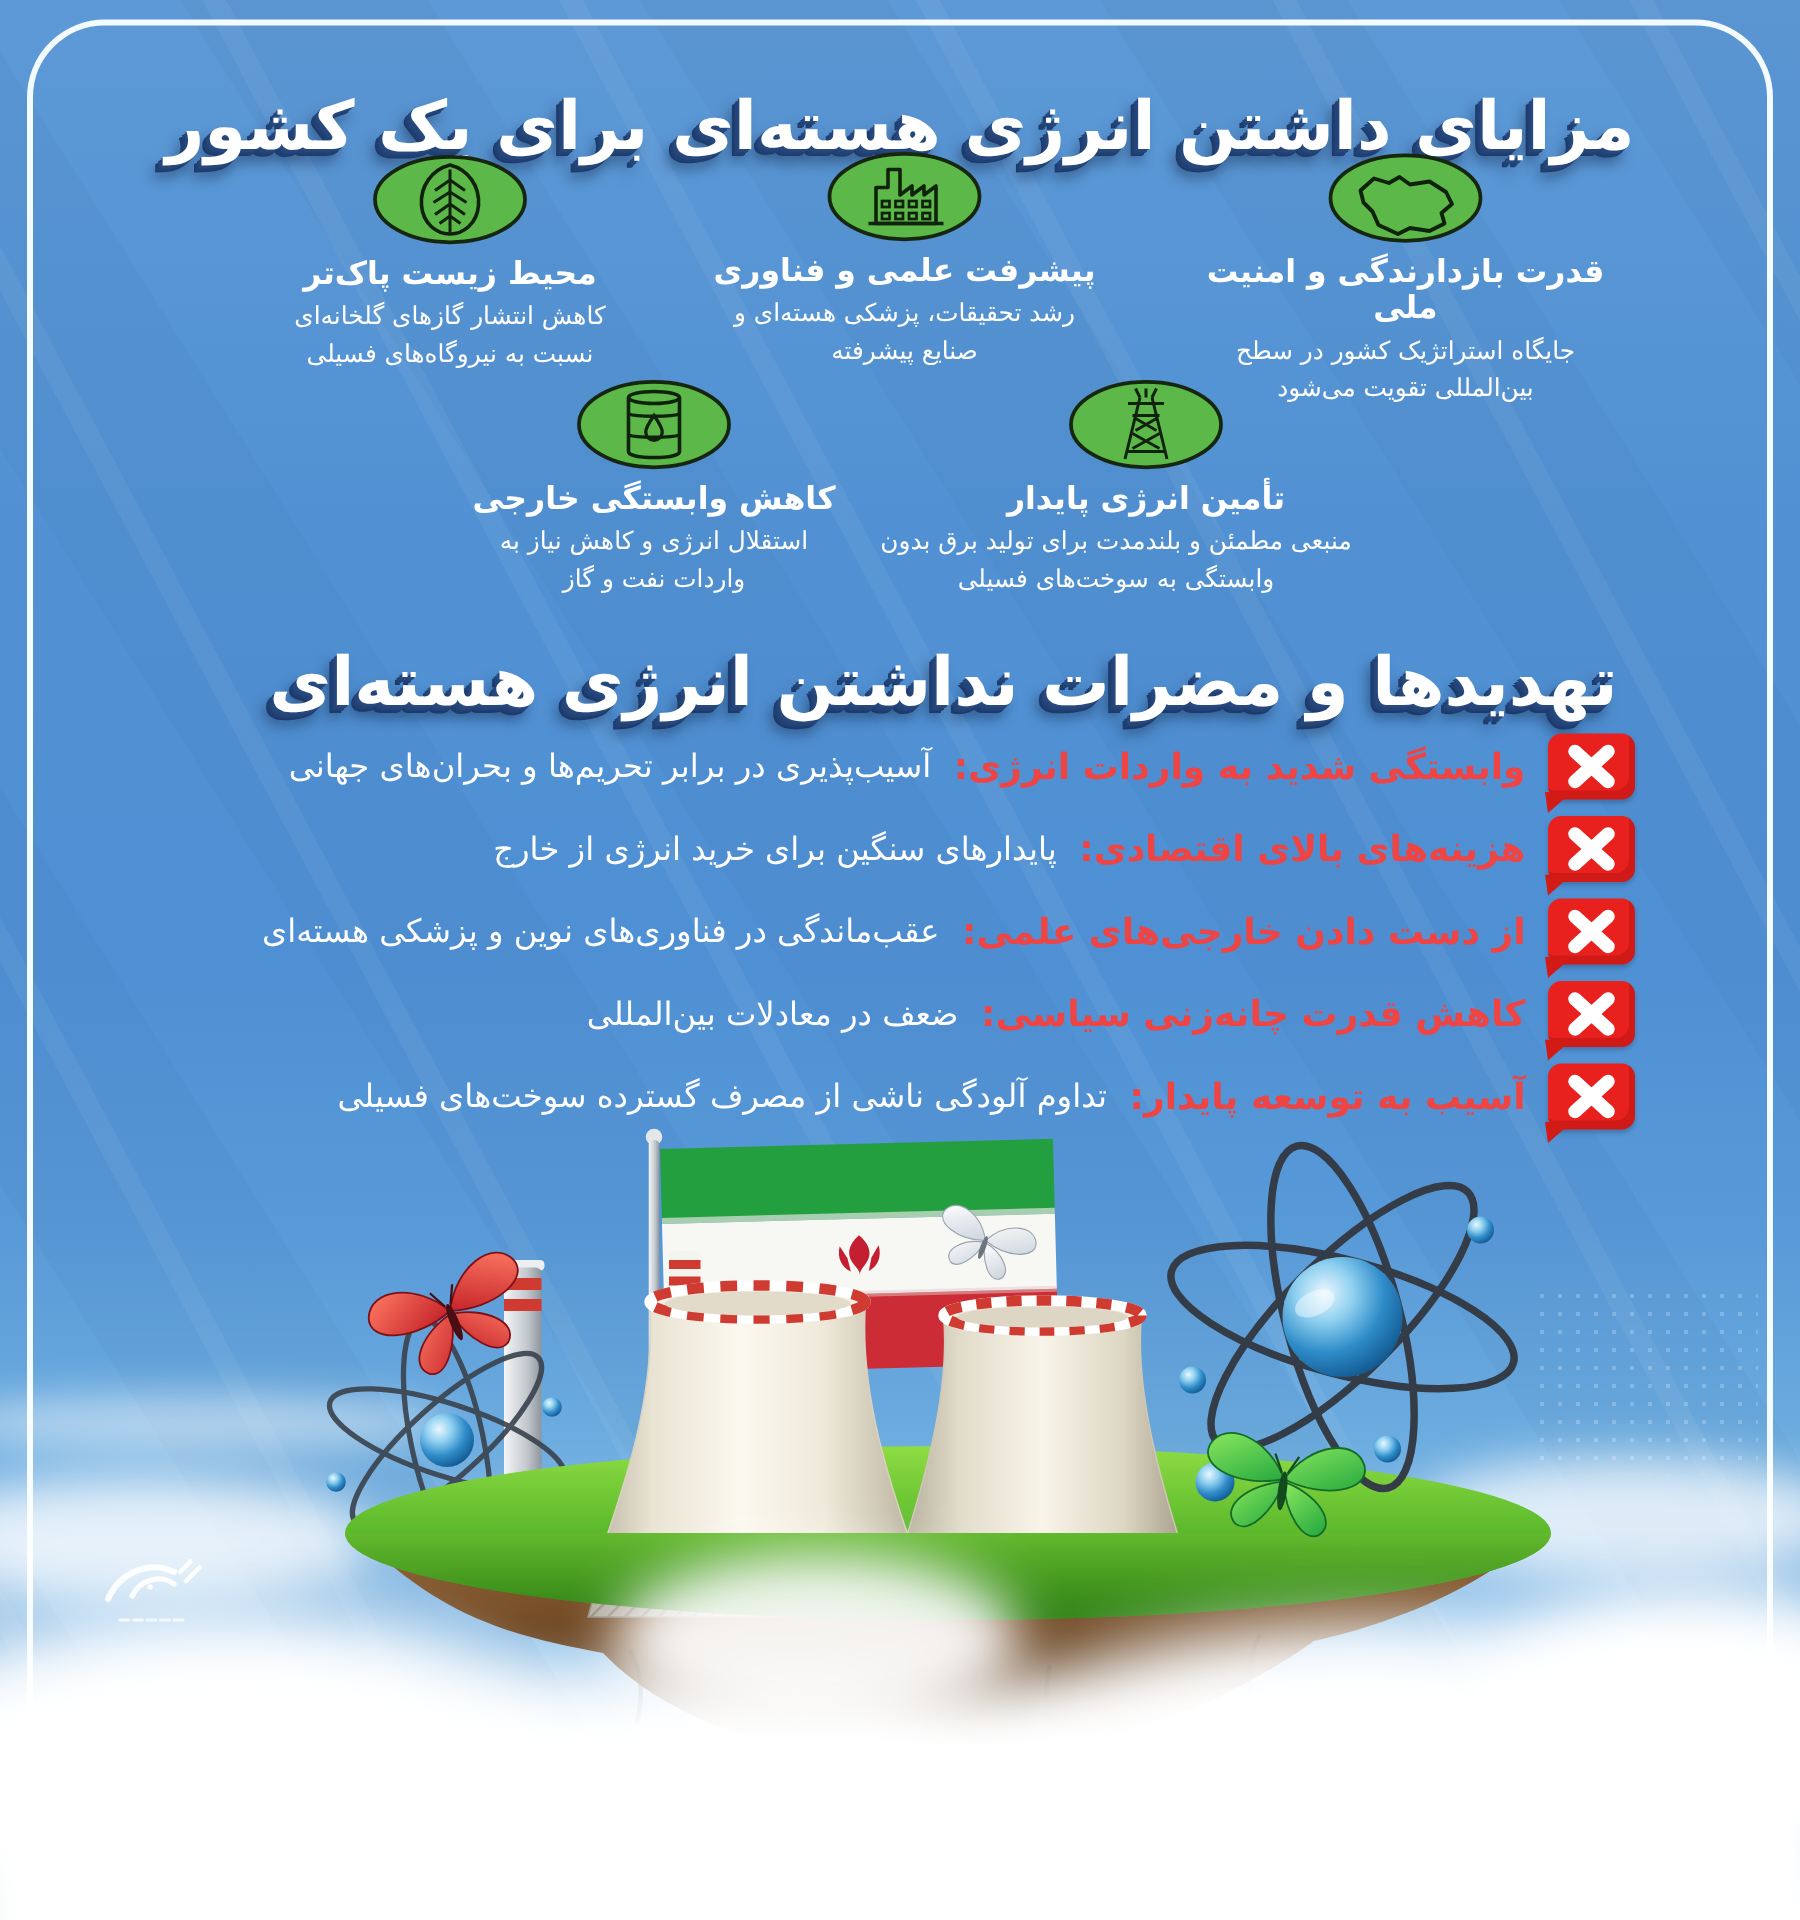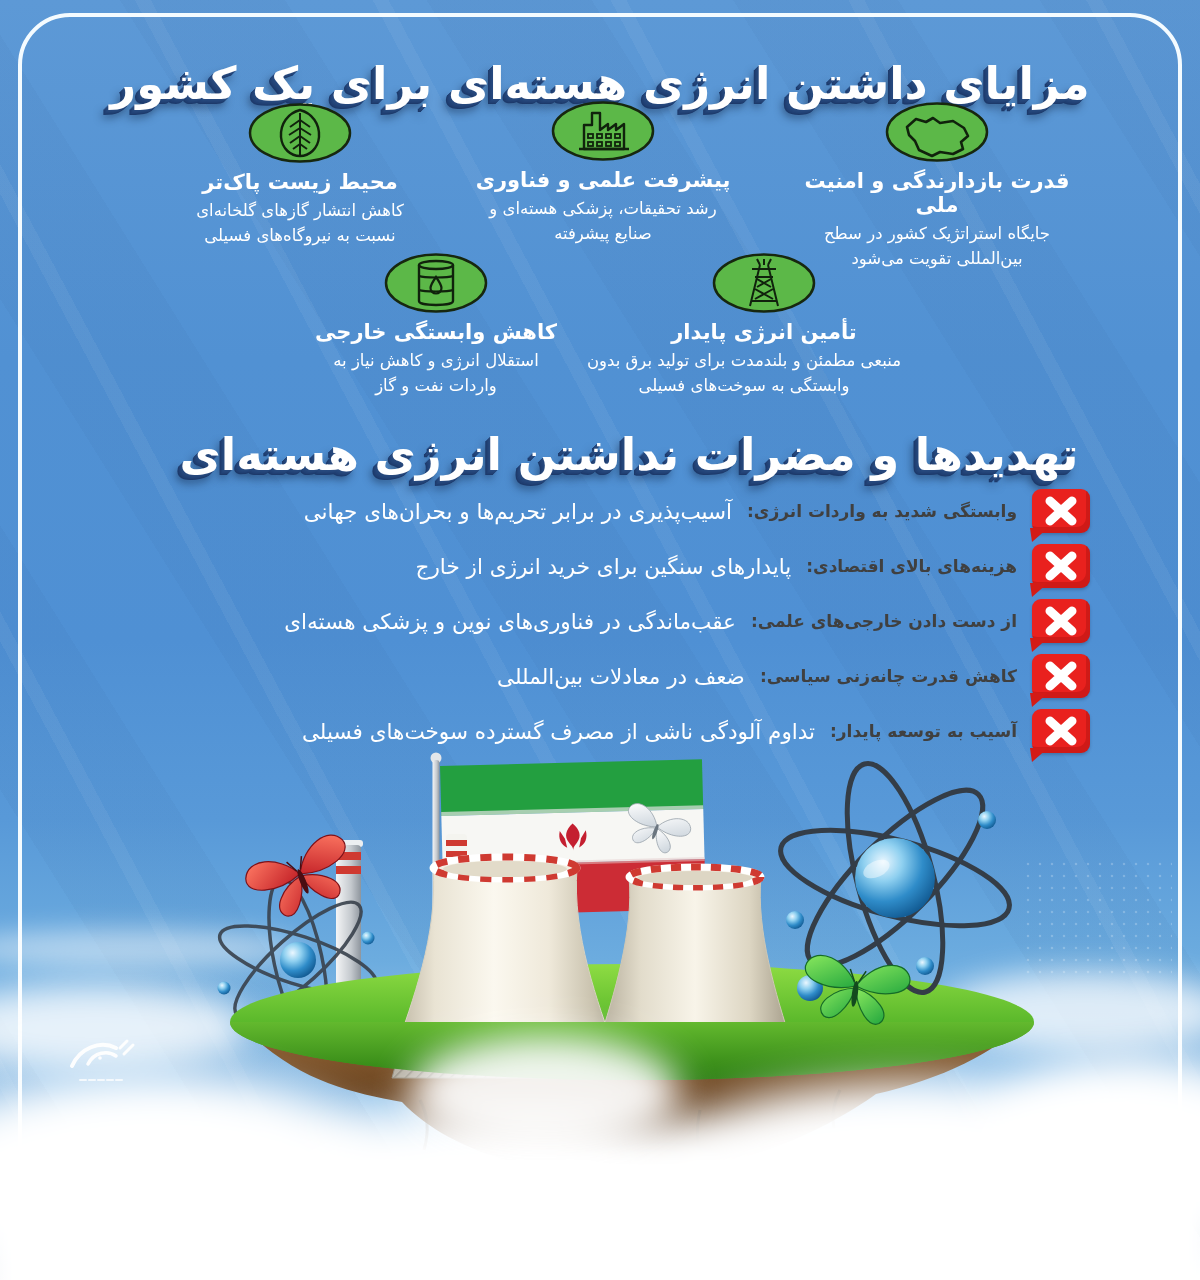--- a/index.html
+++ b/index.html
@@ -35,21 +35,21 @@
   #b-dep{left:286px;top:252px;}  #b-dep p{width:245px;}
   #b-sus{left:614px;top:252px;}  #b-sus p{width:340px;}
 
   .threat{position:absolute;right:110px;height:50px;z-index:6;
       display:flex;align-items:center;gap:15px;white-space:nowrap;direction:rtl;}
   #t-0{top:486px;} #t-1{top:541px;} #t-2{top:596px;} #t-3{top:651px;} #t-4{top:706px;}
   .x-badge{position:relative;flex:0 0 auto;width:58px;height:44px;background:#e9211e;border-radius:9px;
       display:flex;align-items:center;justify-content:center;
       box-shadow:inset -4px -6px 0 rgba(150,10,10,.30), 0 2px 3px rgba(20,30,60,.25);}
   .x-badge svg.tail{position:absolute;left:-3px;bottom:-10px;}
-  .t-label{font-size:17px;font-weight:800;color:#404040;}
+  .t-label{font-size:24px;font-weight:800;color:#ef4444;}
   .t-desc{font-size:21.5px;font-weight:500;color:#ffffff;letter-spacing:.3px;}
 
   .cloud{position:absolute;background:#fff;border-radius:50%;}
   .cb1{left:-60px;top:985px;width:310px;height:85px;filter:blur(17px);opacity:.8;z-index:3;}
   .cb2{right:-30px;top:972px;width:290px;height:80px;filter:blur(16px);opacity:.75;z-index:3;}
   .cb3{left:-40px;top:930px;width:340px;height:38px;filter:blur(13px);opacity:.5;z-index:3;}
   .cf1{left:-80px;top:1078px;width:470px;height:205px;filter:blur(22px);z-index:5;}
   .cf2{left:255px;top:1108px;width:530px;height:215px;filter:blur(22px);z-index:5;}
   .cf3{left:640px;top:1082px;width:530px;height:205px;filter:blur(22px);z-index:5;}
   .cf4{left:975px;top:1058px;width:310px;height:185px;filter:blur(20px);z-index:5;}

